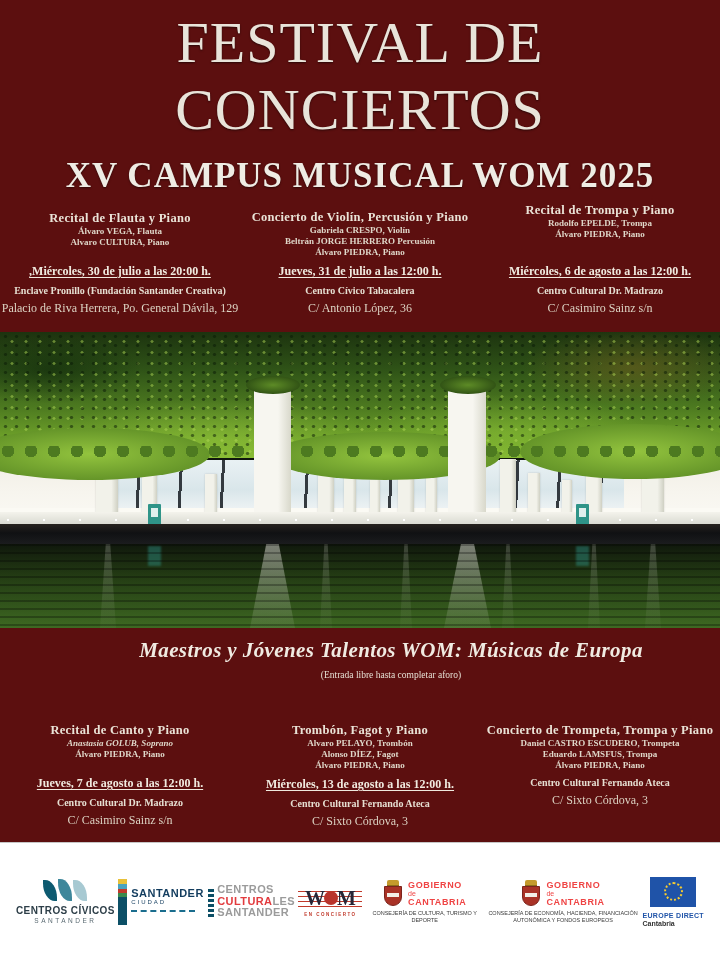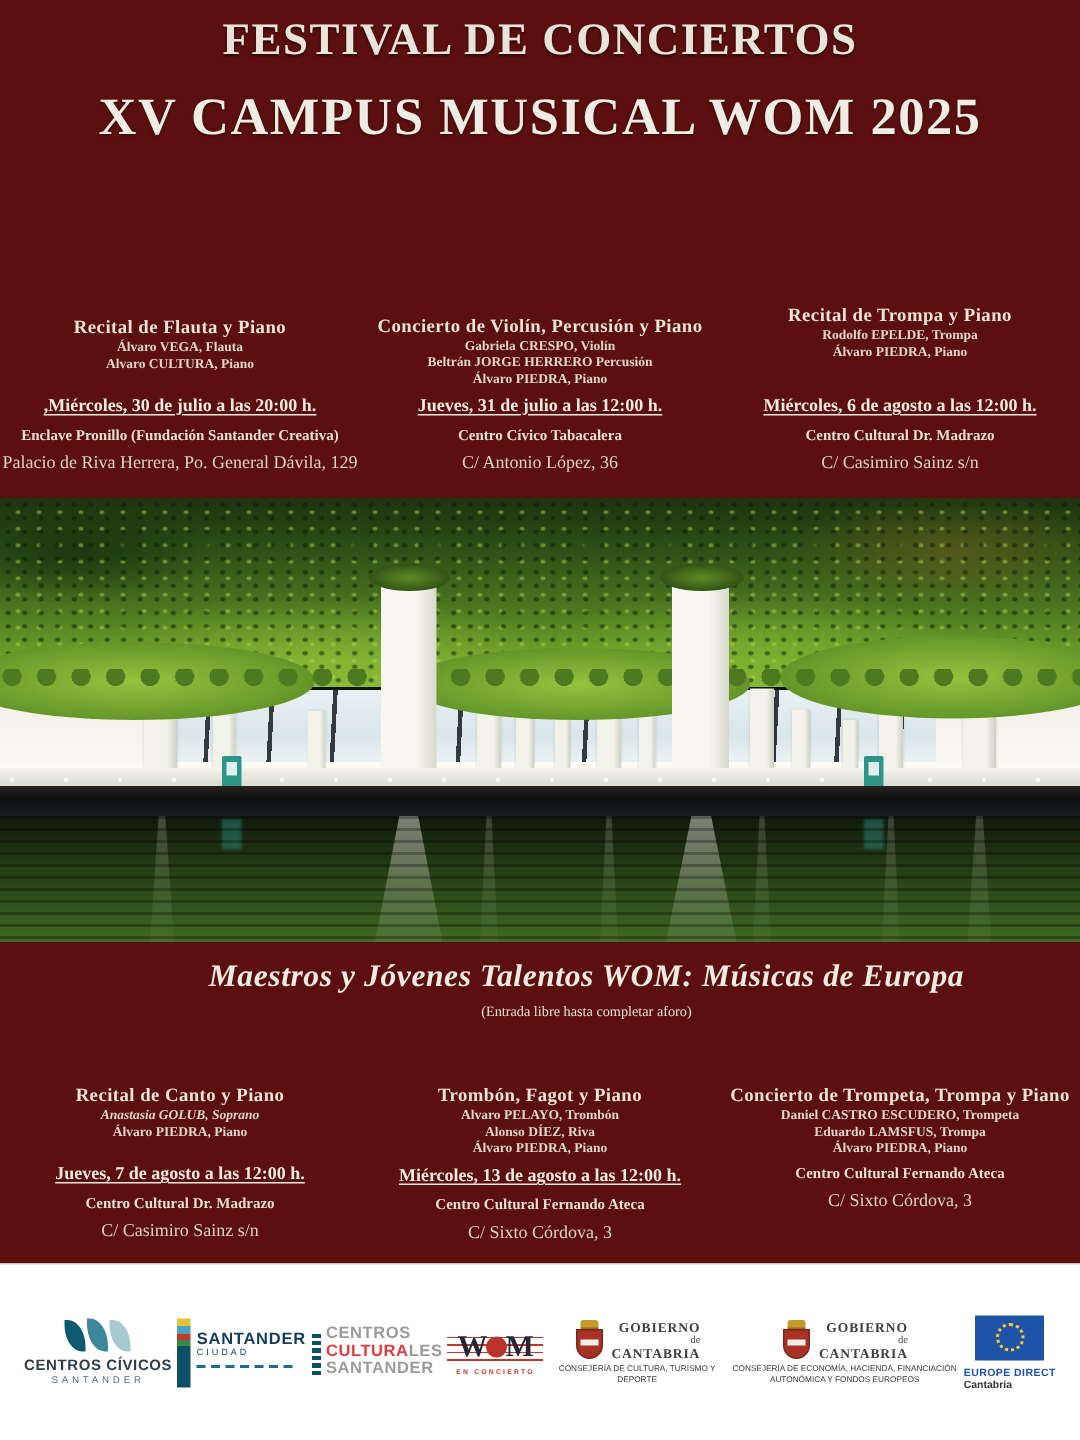--- a/index.html
+++ b/index.html
@@ -1,21 +1,21 @@
 <!DOCTYPE html>
 <html><head>
 <meta charset="utf-8">
 <style>
   html,body{margin:0;padding:0;}
   body{width:720px;height:960px;position:relative;background:#5c0f0f;overflow:hidden;
        font-family:"Liberation Serif", serif;}
 
   
   .header{position:absolute;top:10px;left:0;width:720px;text-align:center;color:#eae4d8;}
-  .title{font-size:30px;line-height:1.15;font-weight:700;letter-spacing:1px;color:#e9e4da;
+  .title{font-size:58px;line-height:1.15;font-weight:400;letter-spacing:1px;color:#e9e4da;
          text-shadow:0 1px 2px rgba(0,0,0,.55);}
   .subtitle{font-size:20px;font-weight:700;font-style:italic;margin-top:14px;color:#efece4;}
   .edition{font-size:35px;font-weight:700;margin-top:13px;letter-spacing:1px;color:#efece4;
            text-shadow:0 1px 2px rgba(0,0,0,.5);}
 
   
   .row{position:absolute;left:0;width:720px;display:flex;}
   .row1{top:203px;align-items:flex-end;} .row2{top:723px;}
   .card{flex:1 1 0;min-width:0;text-align:center;color:#e9e2d6;}
   .c-title{font-size:12.5px;line-height:15px;font-weight:700;letter-spacing:.3px;color:#eae3d7;white-space:nowrap;}
@@ -104,21 +104,21 @@
   .wom-sub{position:relative;font-size:4.5px;letter-spacing:1.5px;color:#c0392b;font-weight:700;margin-top:2px;}
   
   .gob{display:flex;flex-direction:column;align-items:center;}
   .gob-top{display:flex;align-items:center;gap:5px;}
   .coat{width:20px;height:27px;}
   .crown{width:12px;height:6px;margin:0 auto;background:#c49a2c;border-radius:2px 2px 0 0;
       box-shadow:inset 0 -1px 0 #8d6d1b;}
   .shield{width:16px;height:18px;margin:0 auto;background:#a93226;border:1px solid #7c241c;
       border-radius:0 0 9px 9px;position:relative;}
   .shield::after{content:"";position:absolute;left:2px;right:2px;top:6px;height:4px;background:#f3efe6;}
-  .gob-name{text-align:right;font-family:Liberation Serif, serif;color:#404040;}
+  .gob-name{text-align:left;font-family:Liberation Sans, sans-serif;color:#ef4444;}
   .gn1{font-size:9px;font-weight:700;letter-spacing:.6px;}
   .gn2{font-size:7px;line-height:7px;}
   .gn3{font-size:9px;font-weight:700;letter-spacing:.6px;}
   .gob-dept{font-size:5.5px;line-height:6.5px;color:#3a3a3a;margin-top:3px;text-transform:uppercase;}
   .dept1{max-width:118px;} .dept2{max-width:152px;}
   
   .eu{display:flex;flex-direction:column;align-items:flex-start;}
   .eu-flag{width:46px;height:30px;background:#1f53a8;display:flex;align-items:center;justify-content:center;margin-bottom:5px;align-self:center;}
   .eu-stars{width:15px;height:15px;border:2px dotted #f7cc2f;border-radius:50%;}
   .eu-t1{font-size:7px;font-weight:700;color:#1f53a8;letter-spacing:.3px;}
@@ -221,21 +221,21 @@
     <div class="c-title">Recital de Canto y Piano</div>
     <div class="c-perf it">Anastasia GOLUB, Soprano</div>
     <div class="c-perf">Álvaro PIEDRA, Piano</div>
     <div class="dt-lg"><span class="c-date">Jueves, 7 de agosto a las 12:00 h.</span></div>
     <div class="c-venue">Centro Cultural Dr. Madrazo</div>
     <div class="c-addr">C/ Casimiro Sainz s/n</div>
   </div>
   <div class="card">
     <div class="c-title">Trombón, Fagot y Piano</div>
     <div class="c-perf">Alvaro PELAYO, Trombón</div>
-    <div class="c-perf">Alonso DÍEZ, Riva</div>
+    <div class="c-perf">Alonso DÍEZ, Fagot</div>
     <div class="c-perf">Álvaro PIEDRA, Piano</div>
     <div class="dt-sm"><span class="c-date">Miércoles, 13 de agosto a las 12:00 h.</span></div>
     <div class="c-venue">Centro Cultural Fernando Ateca</div>
     <div class="c-addr">C/ Sixto Córdova, 3</div>
   </div>
   <div class="card">
     <div class="c-title">Concierto de Trompeta, Trompa y Piano</div>
     <div class="c-perf">Daniel CASTRO ESCUDERO, Trompeta</div>
     <div class="c-perf">Eduardo LAMSFUS, Trompa</div>
     <div class="c-perf">Álvaro PIEDRA, Piano</div>

